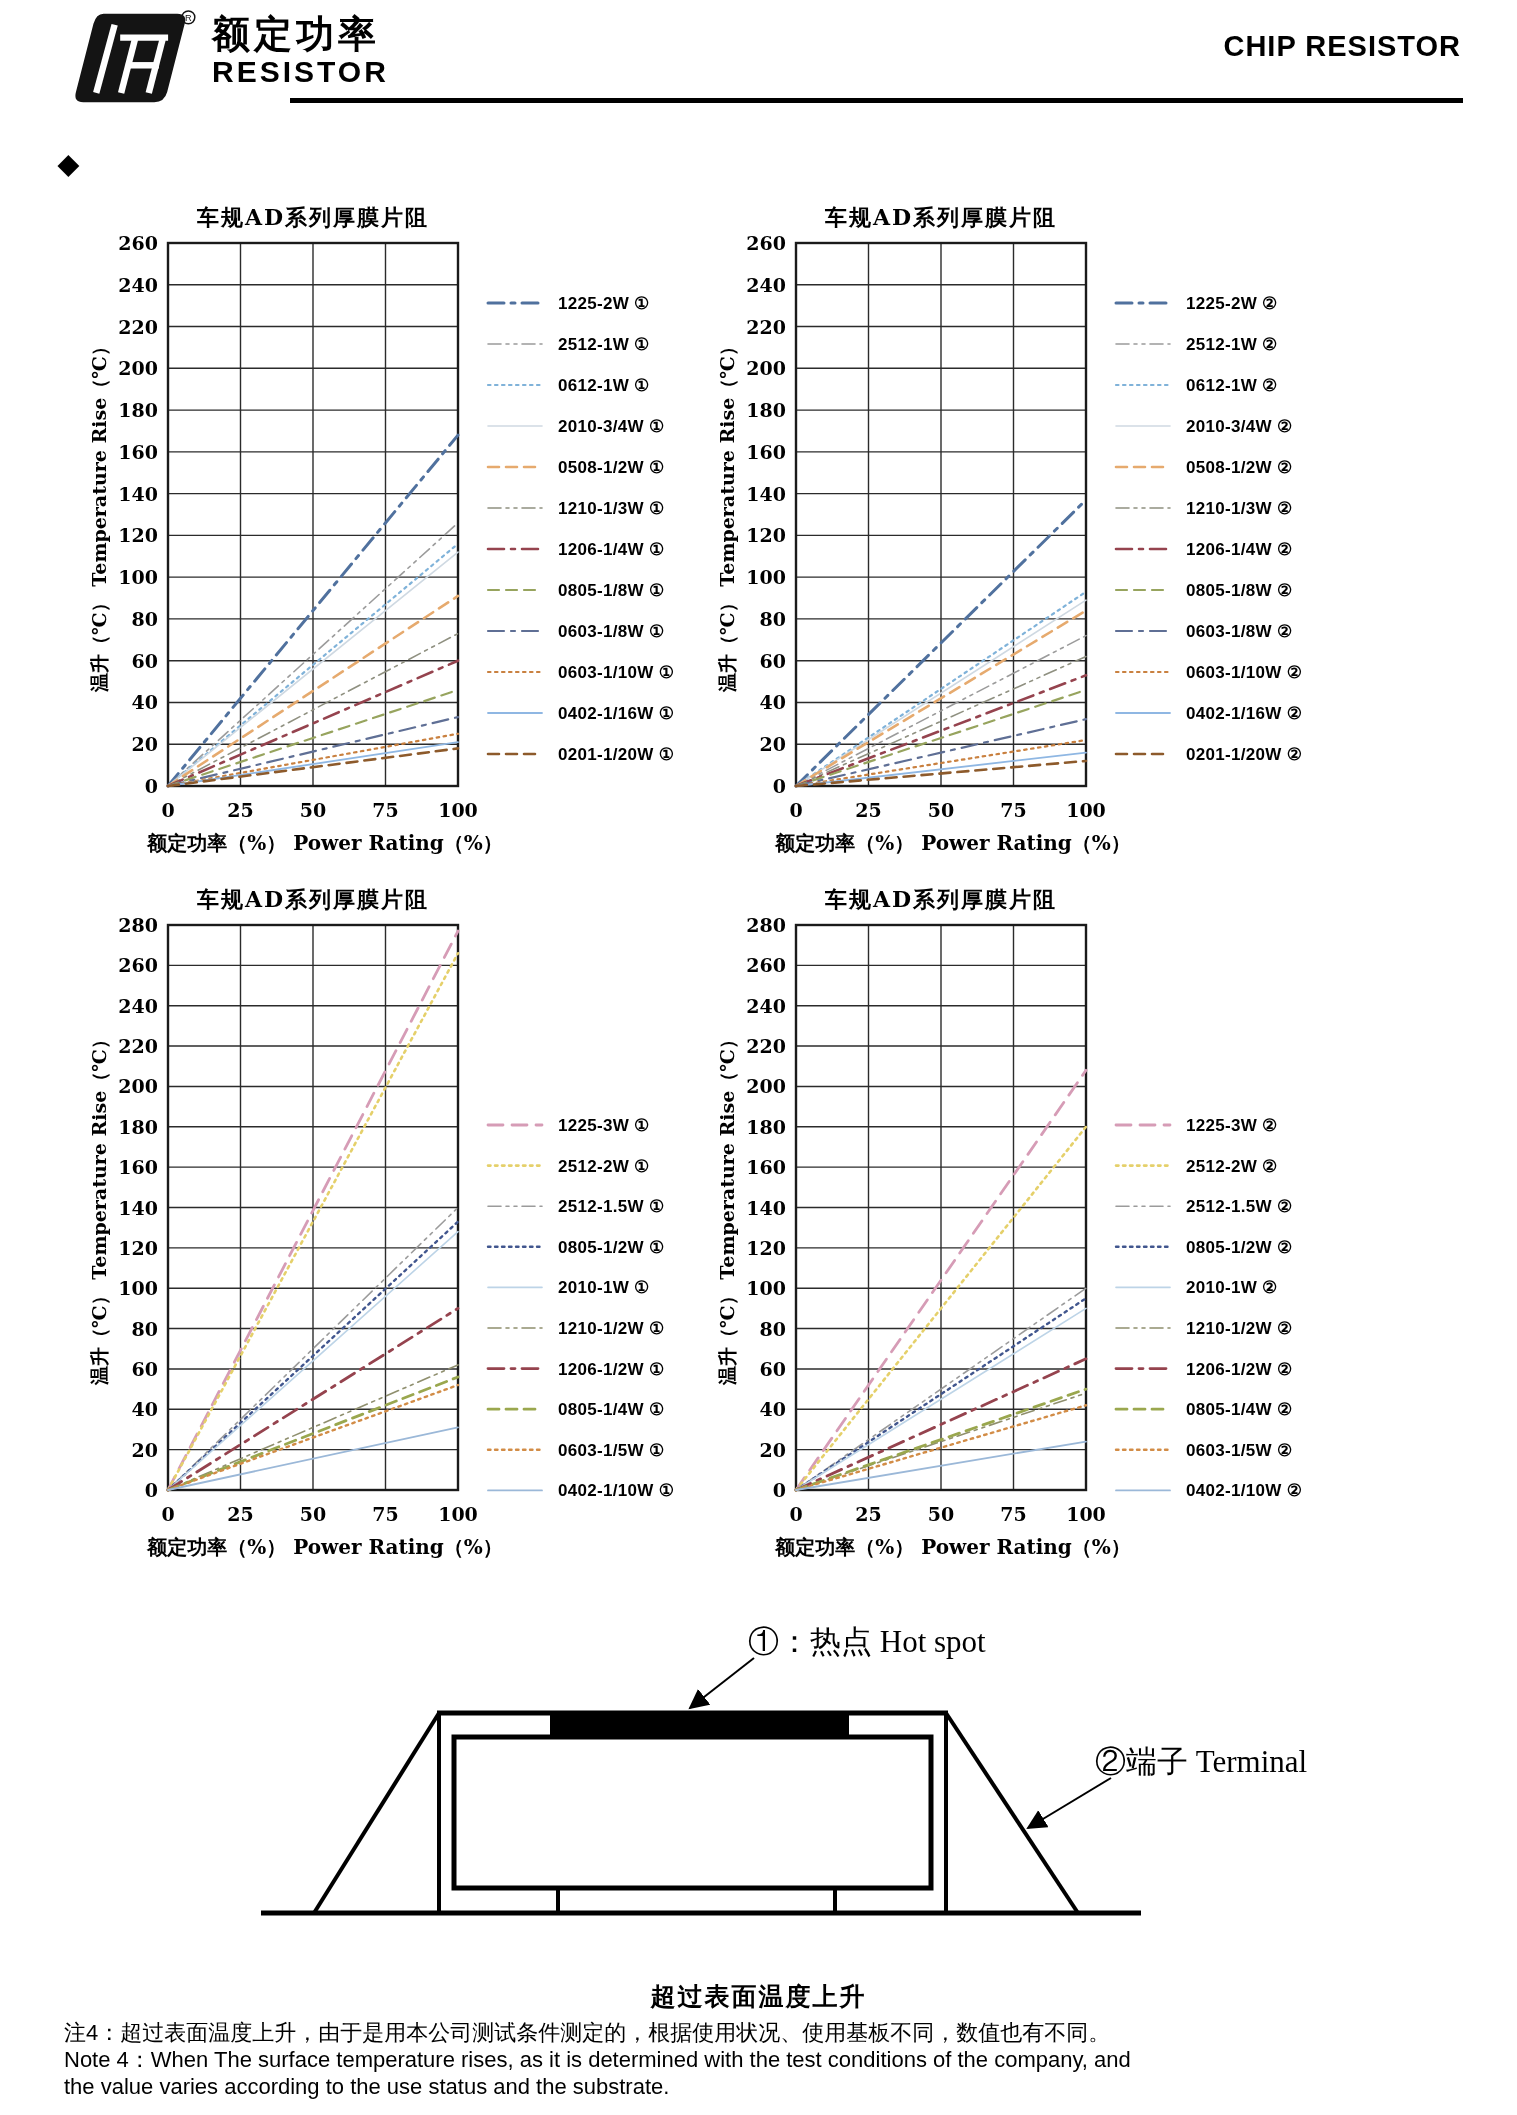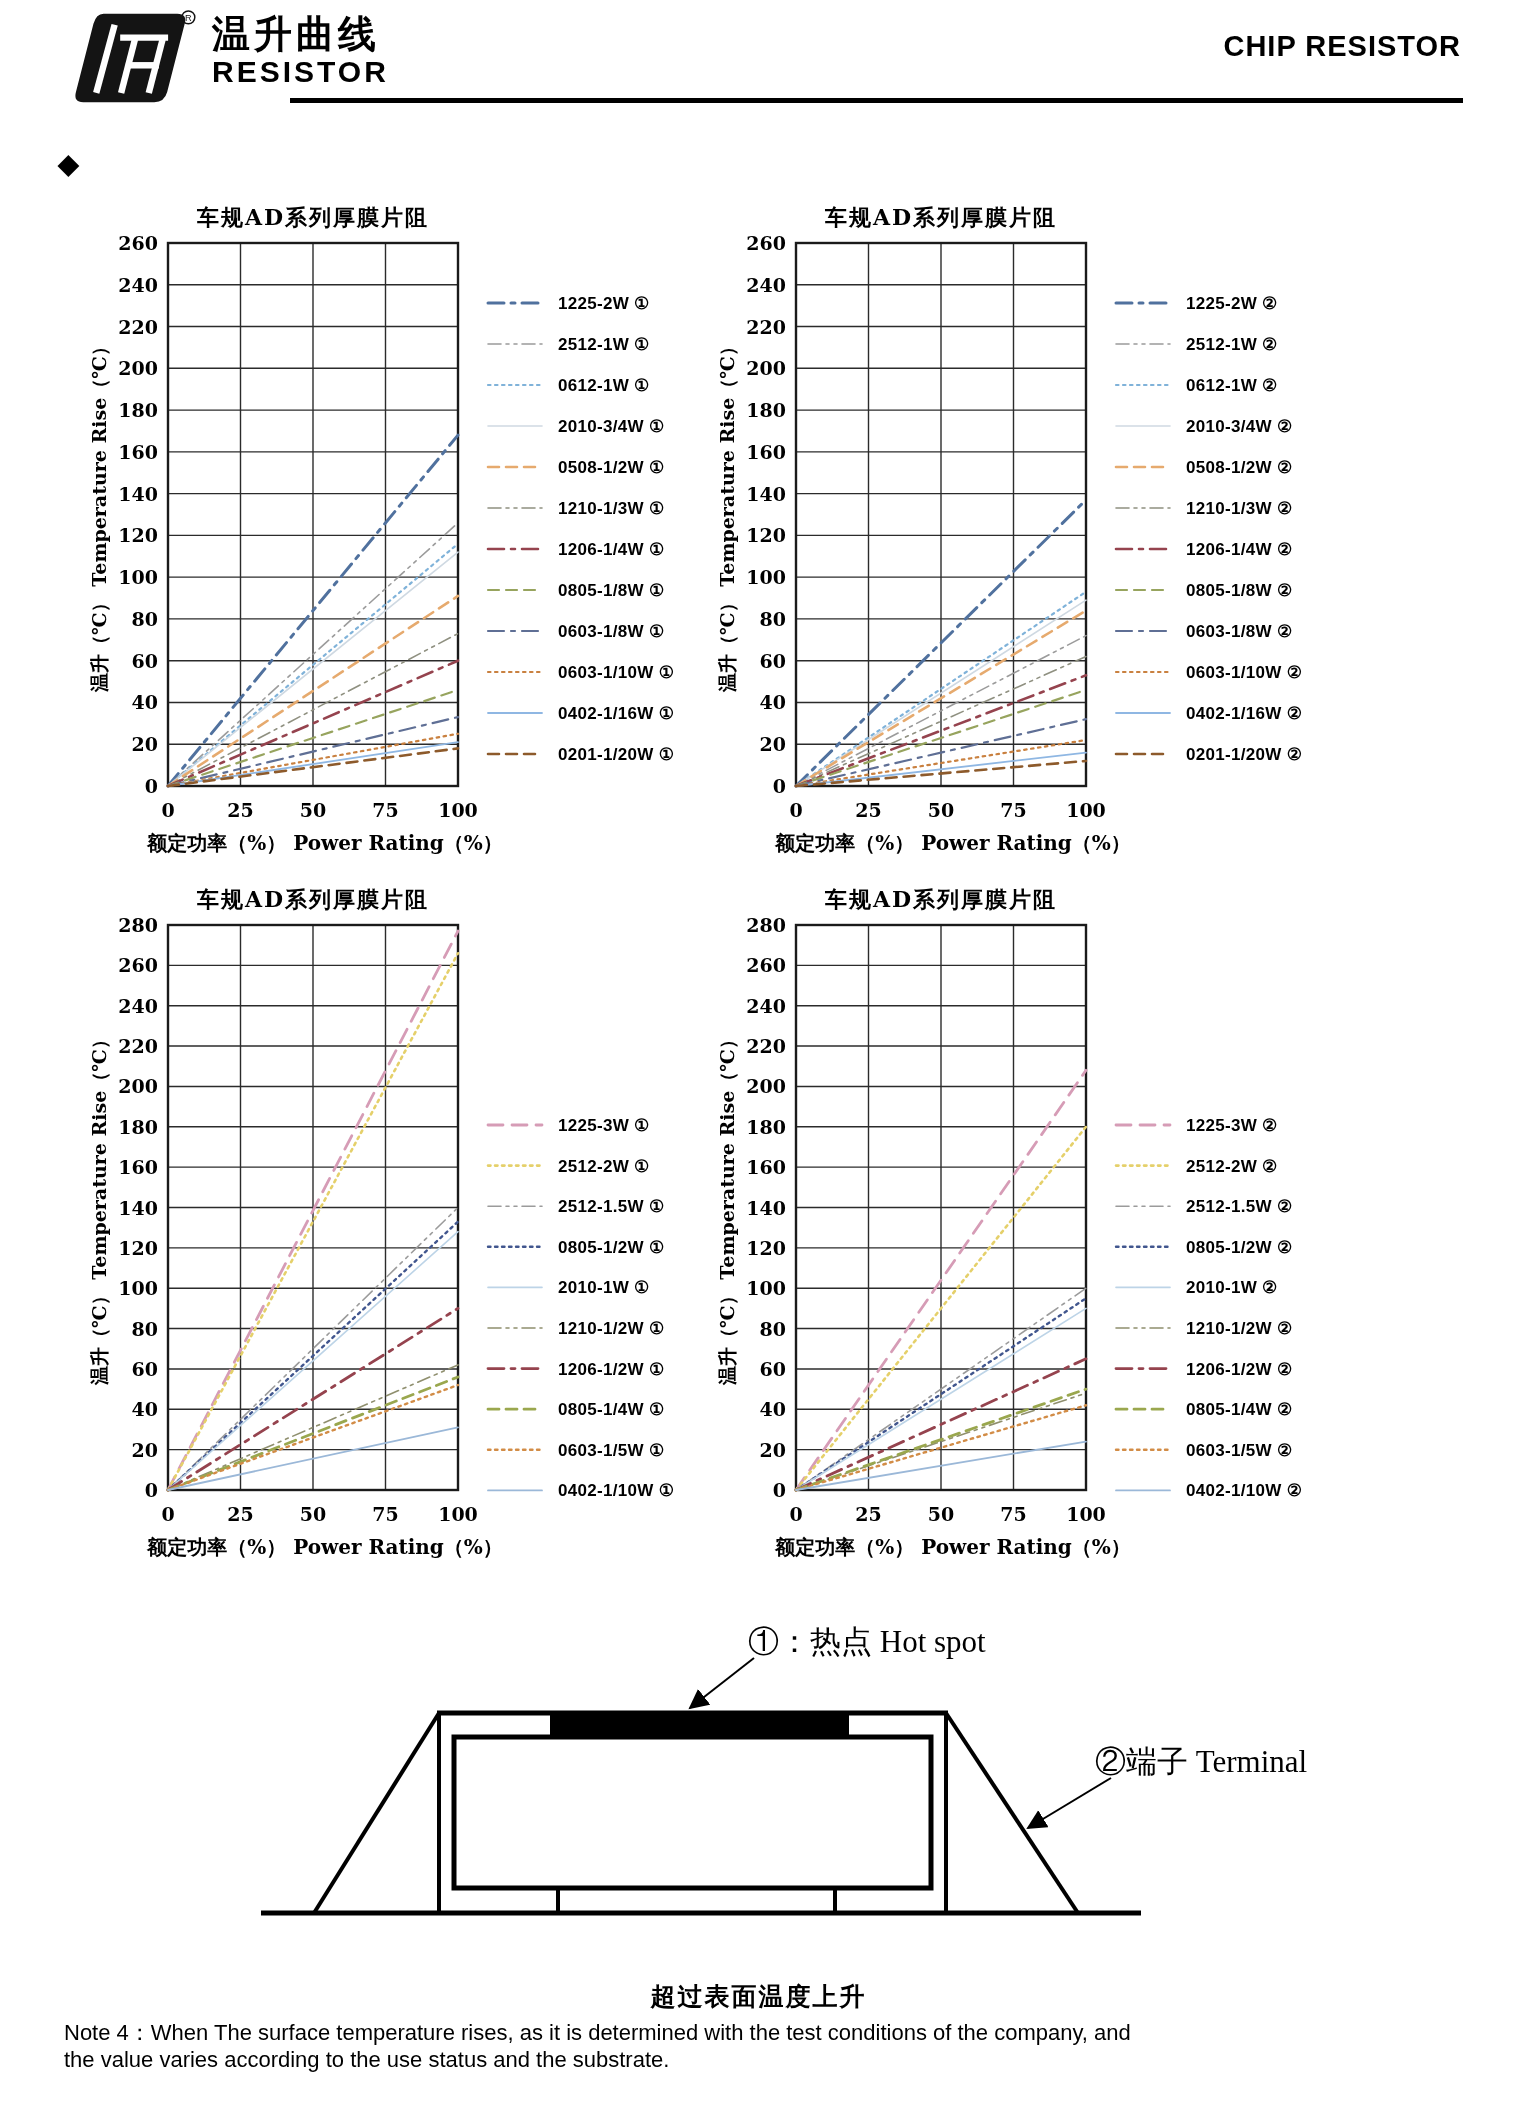--- a/index.html
+++ b/index.html
@@ -50,21 +50,21 @@
         <path d="M34 4 H114 Q125 4 122 15 L103 89 Q100 100 89 100 H12 Q1 100 4 89 L23 15 Q26 4 34 4 Z" fill="#141414"></path>
         <path d="M46 16 L26 90" stroke="#fff" stroke-width="7" fill="none"></path>
         <path d="M52 30 L104 30" stroke="#fff" stroke-width="7" fill="none"></path>
         <path d="M68 32 L53 90" stroke="#fff" stroke-width="7" fill="none"></path>
         <path d="M98 32 L83 90" stroke="#fff" stroke-width="7" fill="none"></path>
         <path d="M60 60 L94 60" stroke="#fff" stroke-width="7" fill="none"></path>
         <circle cx="126" cy="8" r="7" fill="none" stroke="#141414" stroke-width="1.6"></circle>
         <text x="126" y="12" text-anchor="middle" font-size="10" font-family="Liberation Sans, sans-serif" fill="#141414">R</text>
       </svg>
       <div class="brand">
-        <span class="brand-cn">温升曲线</span>
+        <span class="brand-cn">额定功率</span>
         <span class="brand-en">RESISTOR</span>
       </div>
     </div>
     <div class="doc-title">CHIP RESISTOR</div>
     <div class="hdr-rule"></div>
   </div>
 
   <div class="section-title">
     <span class="diamond">◆</span>
   </div>
@@ -420,17 +420,18 @@
       <line x1="566" y1="82" x2="502" y2="132" stroke="#000" stroke-width="2" marker-end="url(#arw)"></line>
       <line x1="923" y1="202" x2="840" y2="252" stroke="#000" stroke-width="2" marker-end="url(#arw)"></line>
       <text x="560" y="76" class="schem-label">①：热点  Hot spot</text>
       <text x="907" y="196" class="schem-label">②端子 Terminal</text>
     </svg>
   </div>
 
   <div class="cap-cn">超过表面温度上升</div>
 
   <div class="notes">
+    <div>注4：超过表面温度上升，由于是用本公司测试条件测定的，根据使用状况、使用基板不同，数值也有不同。</div>
     <div>Note 4：When The surface temperature rises, as it is determined with the test conditions of the company, and</div>
     <div>the value varies according to the use status and the substrate.</div>
   </div>
 
 </div>
 
 </body></html>

